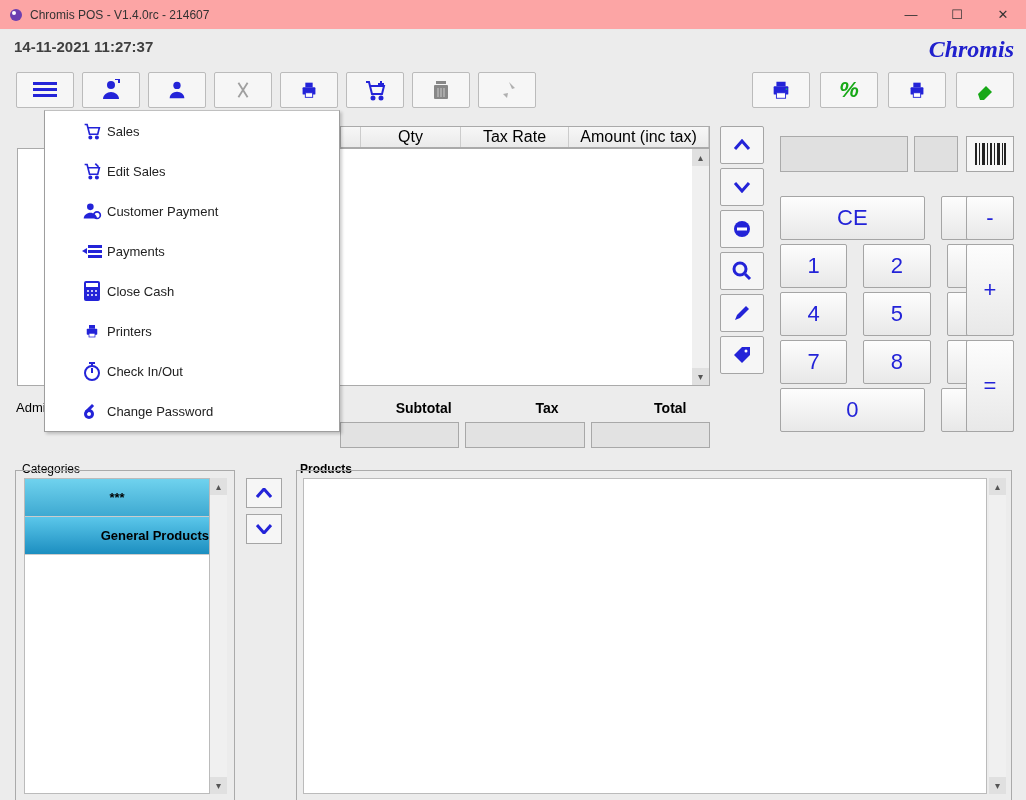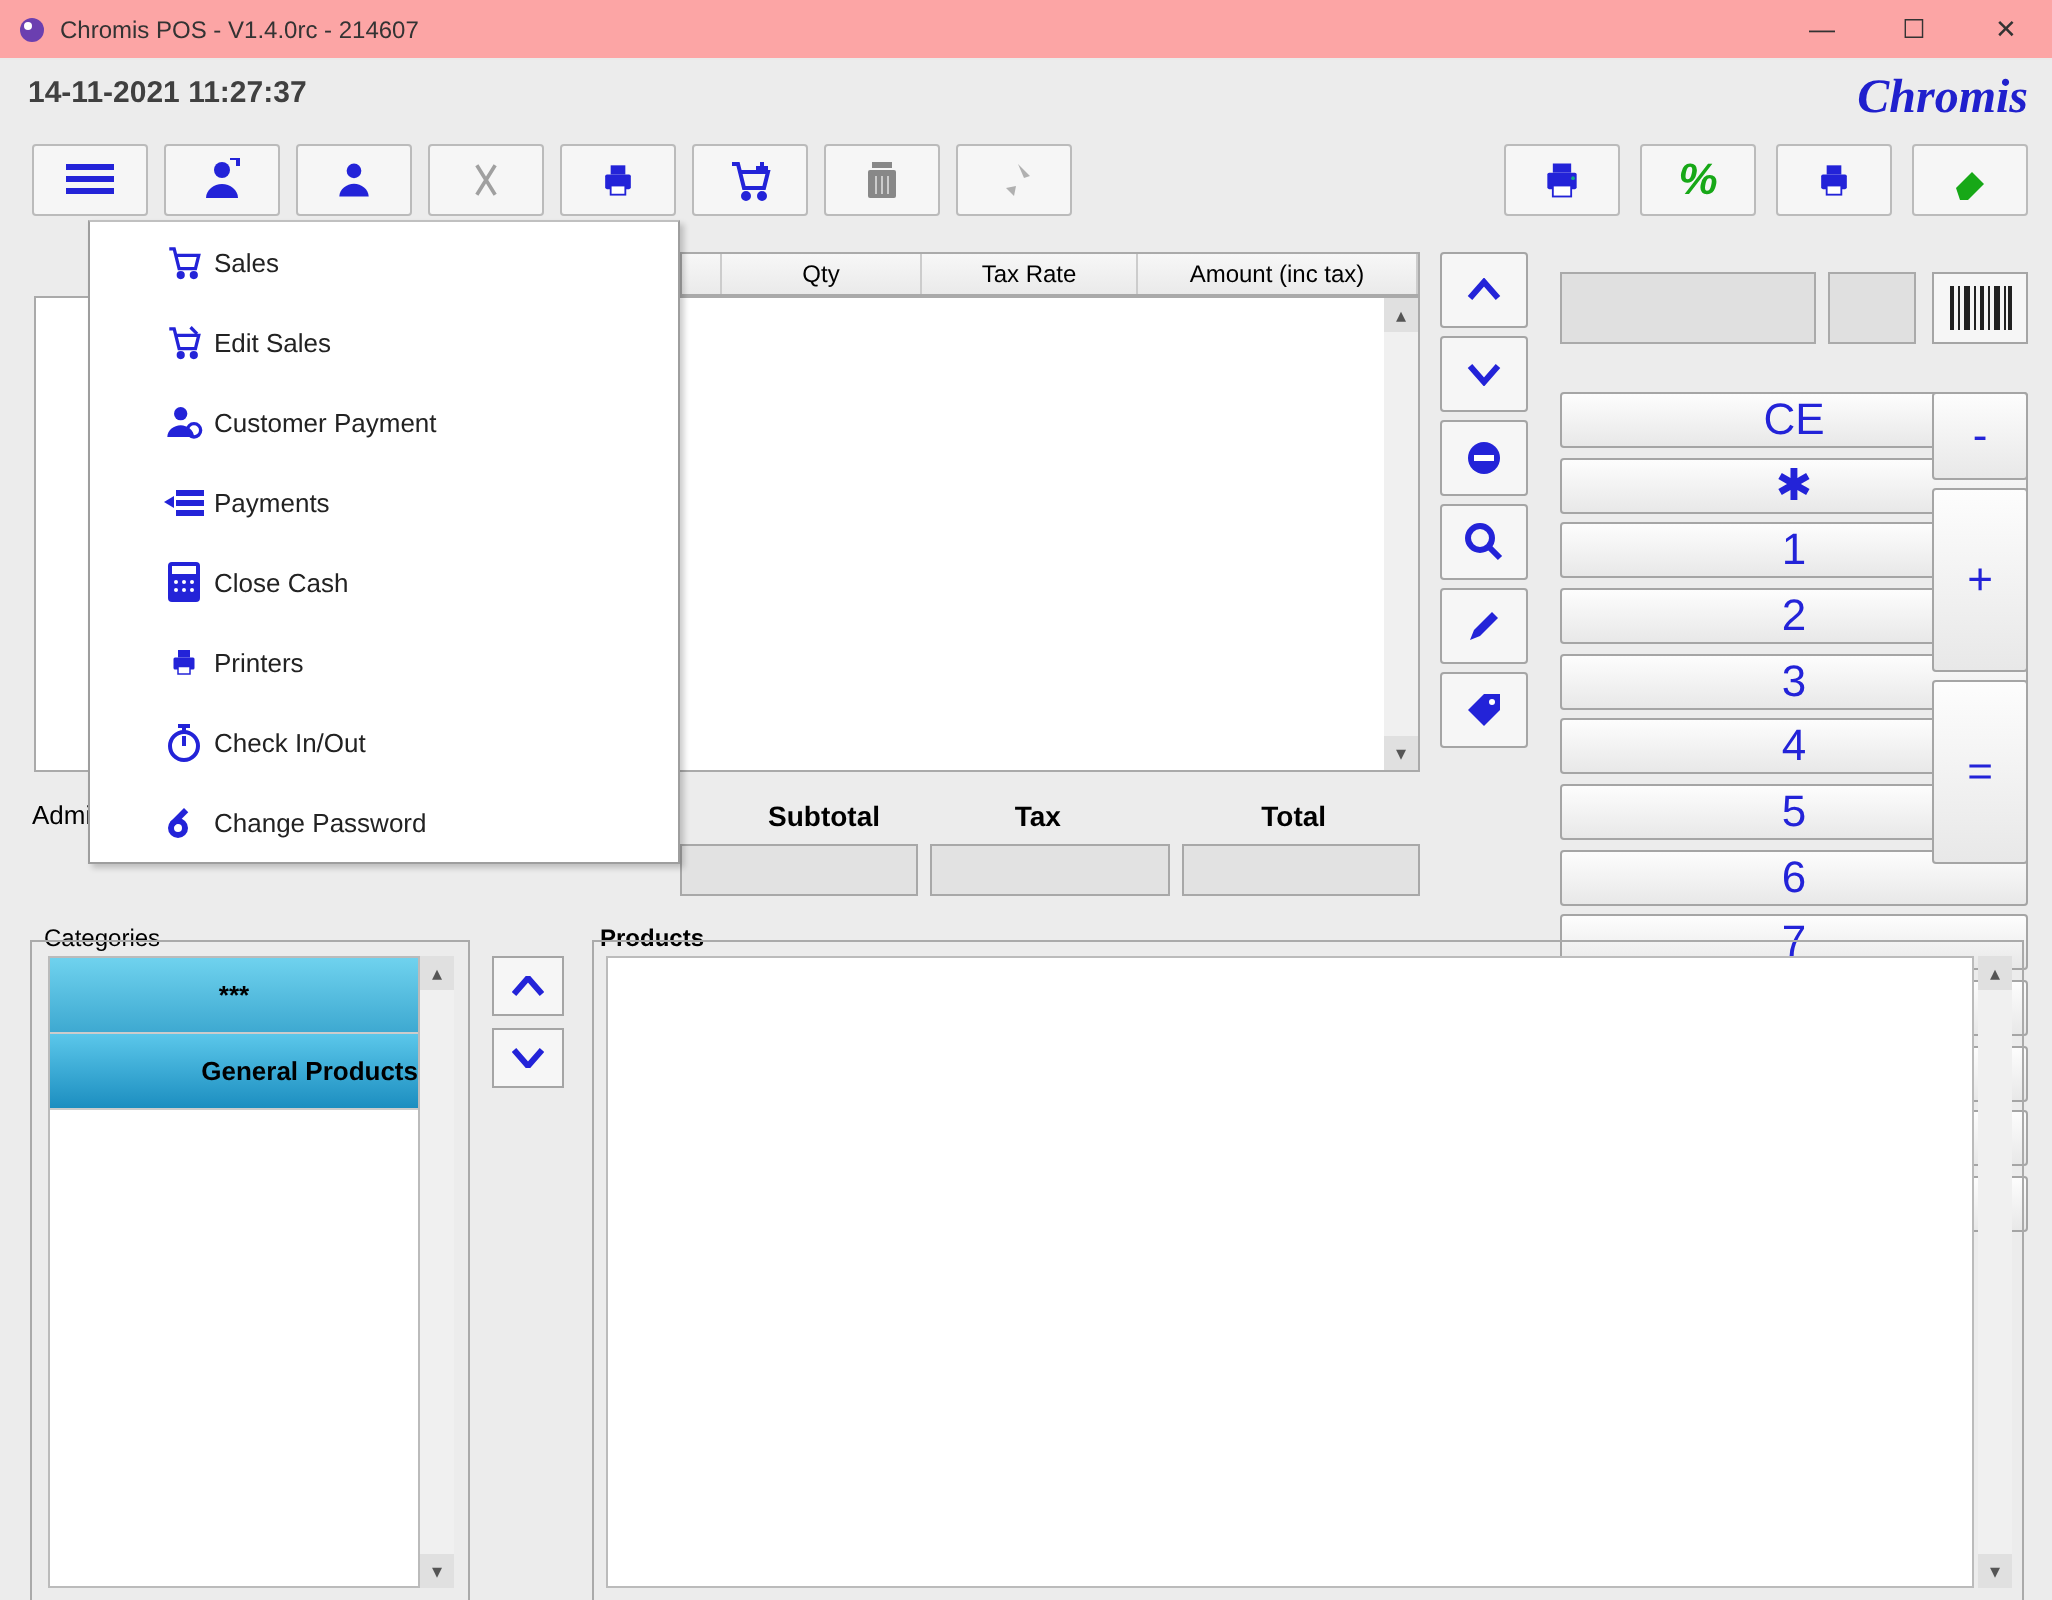--- a/index.html
+++ b/index.html
@@ -16,45 +16,45 @@
   .toolbar-left { position: absolute; left: 16px; top: 42px; display: flex; gap: 8px; }
   .tbtn { width: 58px; height: 36px; background: #f6f6f6; border: 1px solid #bbb; border-radius: 2px; display: flex; align-items: center; justify-content: center; color: #2323d8; font-size: 20px; }
   .tbtn.disabled { color: #a0a0a0; }
   
   .toolbar-right { position: absolute; right: 12px; top: 42px; display: flex; gap: 10px; }
   
   .menu { position: absolute; left: 44px; top: 80px; width: 296px; background: #fff; border: 1px solid #9e9e9e; border-top: 1px solid #c0c0c0; box-shadow: 2px 2px 3px rgba(0,0,0,.2); z-index: 100; padding-left: 22px; }
   .menu-item { display: flex; align-items: center; height: 40px; padding-left: 10px; font-size: 13px; color: #222; }
   .menu-item .mi-icon { width: 30px; display: inline-flex; justify-content: center; color: #2323d8; font-size: 18px; }
   
-  .grid-head { position: absolute; left: 340px; top: 96px; width: 370px; height: 22px; display: flex; border: 1px solid #aaa; background: linear-gradient(#f7f7f7,#eaeaea); font-size: 12px; }
+  .grid-head { position: absolute; left: 340px; top: 96px; width: 370px; height: 22px; display: flex; border: 1px solid #aaa; background: linear-gradient(#f7f7f7,#eaeaea); font-size: 16px; }
   .grid-head div { border-right: 1px solid #ccc; display: flex; align-items: center; justify-content: center; }
   .gh-blank { width: 20px; }
   .gh-qty   { width: 100px; }
   .gh-rate  { width: 108px; }
   .gh-amt   { flex: 1; border-right: none; }
   .grid-body { position: absolute; left: 17px; top: 118px; width: 693px; height: 238px; background: #fff; border: 1px solid #aaa; }
   .grid-scroll { position: absolute; right: 0; top: 0; width: 17px; height: 100%; background: #f0f0f0; display: flex; flex-direction: column; justify-content: space-between; align-items: center; font-size: 10px; color: #555; }
   .grid-scroll span { height: 17px; display:flex; align-items:center; justify-content:center; width:100%; background:#e0e0e0; }
   
   .totals-head { position: absolute; left: 340px; top: 370px; width: 370px; display:flex; font-size: 14px; font-weight: bold; }
-  .totals-head div { flex: 1; text-align: left; margin-left: 44px; }
+  .totals-head div { flex: 1; text-align: center; margin-left: 44px; }
   .totals-fields { position: absolute; left: 340px; top: 392px; width: 370px; display:flex; gap: 6px; }
   .totals-fields div { flex:1; height: 26px; background:#e2e2e2; border:1px solid #a8a8a8; }
   .admin-label { position: absolute; left: 16px; top: 370px; font-size: 13px; }
   
   .side-col { position: absolute; left: 720px; top: 96px; width: 44px; display:flex; flex-direction:column; gap:4px; }
   .side-col .sb { height: 38px; border:1px solid #a5a5a5; background:#f6f6f6; border-radius:2px; display:flex; align-items:center; justify-content:center; color:#2323d8; font-size:18px; }
   
   .disp { position: absolute; left: 780px; top: 106px; width: 128px; height: 36px; background:#e0e0e0; border:1px solid #aaa; }
   .disp2 { position: absolute; left: 914px; top: 106px; width: 44px; height:36px; background:#e0e0e0; border:1px solid #aaa; }
   .barcode { position: absolute; left: 966px; top: 106px; width:48px; height:36px; border:1px solid #a5a5a5; background:#f6f6f6; display:flex; align-items:center; justify-content:center; }
   
   .keypad { position: absolute; left: 780px; top: 166px; width: 234px; }
-  .krow { display:flex; gap:5px; margin-bottom:4px;flex-direction:column; }
+  .krow { display:flex; gap:16px; margin-bottom:4px; }
   .key { height: 44px; border:1px solid #a5a5a5; border-radius:2px; display:flex; align-items:center; justify-content:center; font-size:22px; color:#2323d8; background:linear-gradient(#fdfdfd,#e8e8e8); }
   .kcol { position:absolute; left: 966px; top: 166px; width: 48px; display:flex; flex-direction:column; gap:4px; }
   .kcol .key { height: 44px; }
   .kcol .tall { height: 92px; }
   
   .cat-label { position:absolute; left: 20px; top: 432px; font-size: 12px; background:#ececec; padding:0 2px; }
   .cat-frame { position:absolute; left: 15px; top: 440px; width: 220px; height: 334px; border:1px solid #aaa; }
   .cat-list { position:absolute; left: 24px; top: 448px; width: 186px; height: 316px; background:#fff; border:1px solid #bbb; }
   .cat-scroll { position:absolute; left: 210px; top: 448px; width: 17px; height: 316px; background:#f0f0f0; display:flex; flex-direction:column; justify-content:space-between; align-items:center; font-size:10px; color:#555; }
   .cat-scroll span { height:17px; width:100%; background:#e0e0e0; display:flex; align-items:center; justify-content:center; }

